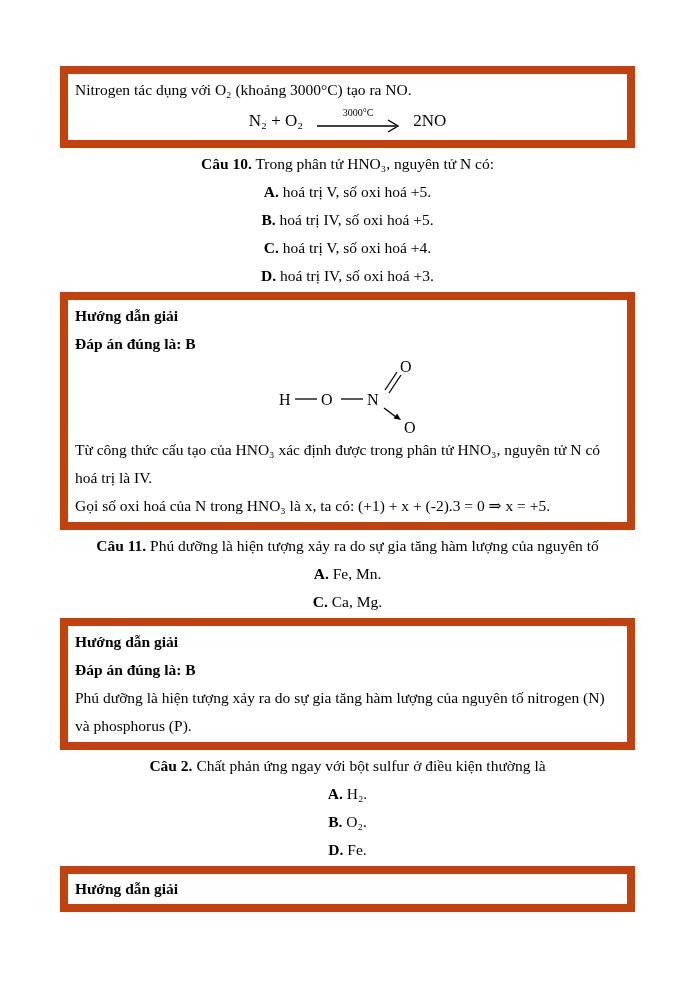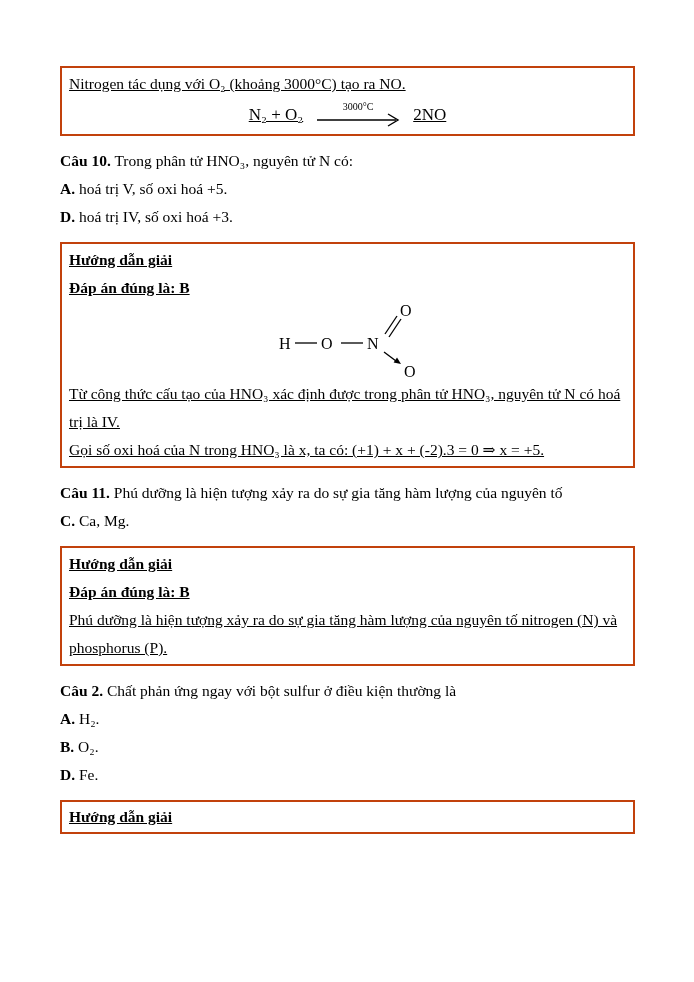--- a/index.html
+++ b/index.html
@@ -6,28 +6,28 @@
   body {
     width: 694px; height: 982px;
     background: #ffffff;
     color: #000000;
     font-family: "Liberation Serif", "DejaVu Serif", serif;
     font-size: 15.5px;
     position: relative;
     overflow: hidden;
   }
   .page { position: absolute; left: 60px; top: 66px; width: 575px; }
-  .box { border: 2px solid #c2410c; padding: 2px 7px; text-decoration: underline; }
+  .box { border: 8px solid #c2410c; padding: 2px 7px; }
   p { margin: 0; line-height: 28px; }
   b { font-weight: bold; }
   .intro-line { line-height: 27px; }
   .eq-row { display: flex; justify-content: center; align-items: center; height: 35px; gap: 11px; }
   .eq { font-size: 17px; }
   .rxn-label { font-size: 10px; font-family: "Liberation Serif", "DejaVu Serif", serif; }
-  .qblock { margin: 11px 0; }
+  .qblock { margin: 2px 0; text-align: center; }
   .solbox { margin: 2px 0; }
   .structure { text-align: center; height: 76px; margin: 1px 0; }
   svg { overflow: visible; }
   svg text { font-family: "Liberation Serif", "DejaVu Serif", serif; fill: #000; }
   .bottom-box p { line-height: 26px; }
 </style>
 </head>
 <body>
 
 <div class="page">
@@ -41,20 +41,22 @@
         <line x1="3" y1="20" x2="82" y2="20" stroke="#000" stroke-width="1.4"></line>
         <path d="M74 14 L84 20 L74 26" fill="none" stroke="#000" stroke-width="1.4"></path>
       </svg>
       <span class="eq">2NO</span>
     </div>
   </div>
 
   <div class="qblock">
     <p><b>Câu 10.</b><span> Trong phân tử HNO₃, nguyên tử N có:</span></p>
     <p><b>A.</b><span> hoá trị V, số oxi hoá +5.</span></p>
+    <p><b>B.</b><span> hoá trị IV, số oxi hoá +5.</span></p>
+    <p><b>C.</b><span> hoá trị V, số oxi hoá +4.</span></p>
     <p><b>D.</b><span> hoá trị IV, số oxi hoá +3.</span></p>
   </div>
 
   <div class="box solbox">
     <p><b>Hướng dẫn giải</b></p>
     <p><b>Đáp án đúng là: B</b></p>
     <div class="structure">
       <svg width="150" height="76" viewBox="0 0 150 76">
         <g stroke="#000" stroke-width="1.3">
           <line x1="22" y1="40" x2="44" y2="40"></line>
@@ -72,20 +74,21 @@
           <text x="131" y="74">O</text>
         </g>
       </svg>
     </div>
     <p>Từ công thức cấu tạo của HNO₃ xác định được trong phân tử HNO₃, nguyên tử N có hoá trị là IV.</p>
     <p>Gọi số oxi hoá của N trong HNO₃ là x, ta có: (+1) + x + (-2).3 = 0 ⇒ x = +5.</p>
   </div>
 
   <div class="qblock">
     <p><b>Câu 11.</b><span> Phú dưỡng là hiện tượng xảy ra do sự gia tăng hàm lượng của nguyên tố</span></p>
+    <p><b>A.</b><span> Fe, Mn.</span></p>
     <p><b>C.</b><span> Ca, Mg.</span></p>
   </div>
 
   <div class="box solbox">
     <p><b>Hướng dẫn giải</b></p>
     <p><b>Đáp án đúng là: B</b></p>
     <p>Phú dưỡng là hiện tượng xảy ra do sự gia tăng hàm lượng của nguyên tố nitrogen (N) và phosphorus (P).</p>
   </div>
 
   <div class="qblock">

